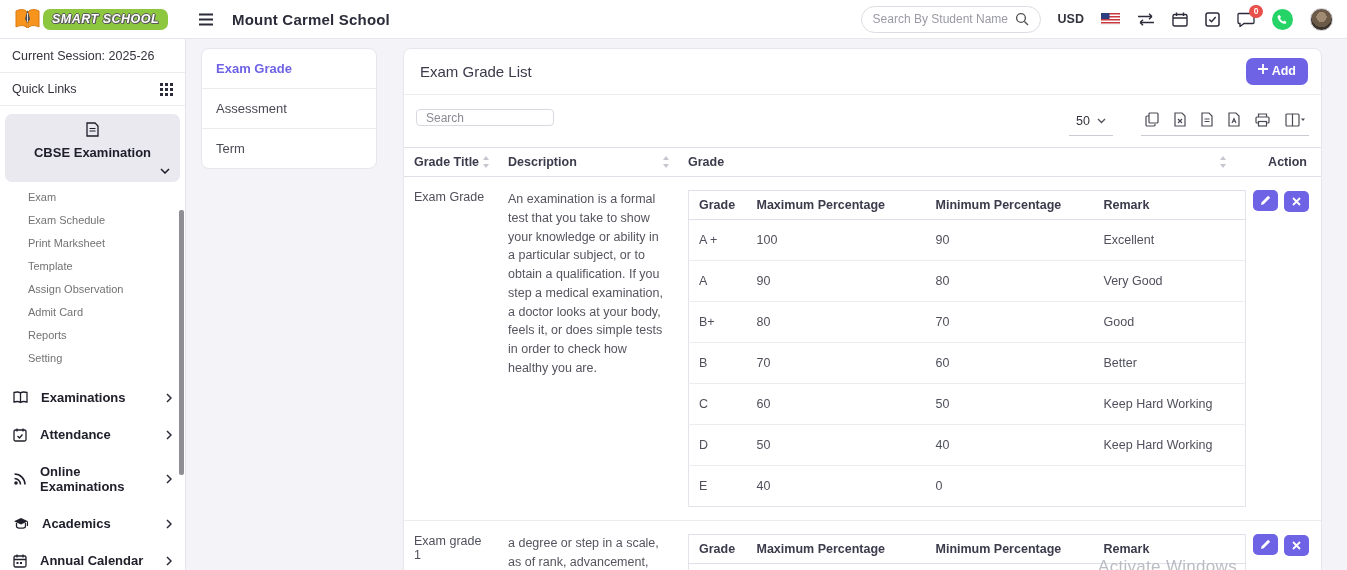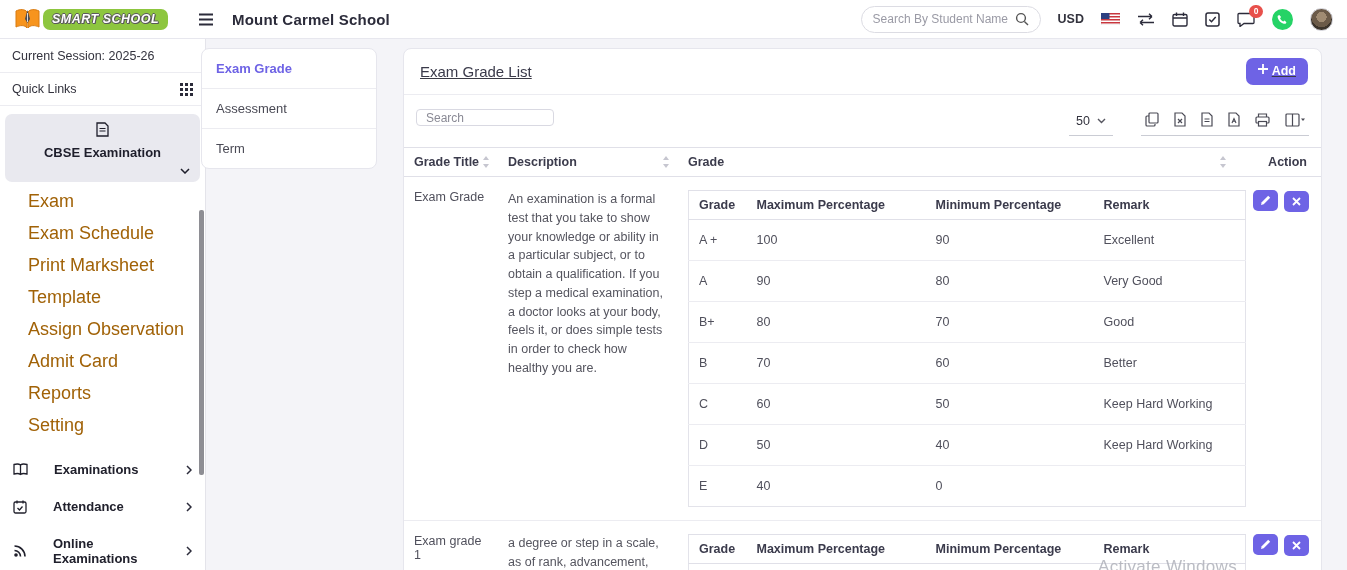--- a/index.html
+++ b/index.html
@@ -49,38 +49,38 @@
     display:flex; align-items:center; justify-content:center; cursor:pointer;
   }
   .avatar {
     width:23px; height:23px; border-radius:50%; cursor:pointer;
     background:radial-gradient(circle at 50% 38%, #a08b72 0 30%, #6b5a48 31% 60%, #3c342b 61%);
     border:1px solid #cfcfd6;
   }
 
   
   .sidebar {
-    position:absolute; top:39px; left:0; width:206px; bottom:0;
+    position:absolute; top:39px; left:0; width:186px; bottom:0;
     background:#fff; border-right:1px solid #e4e4ea; overflow:hidden;
   }
   .session { padding:10px 12px 9px; font-size:12.5px; color:#33333e; border-bottom:1px solid #ececf1; }
   .quick-links {
     padding:9px 12px; font-size:12.5px; color:#33333e; border-bottom:1px solid #ececf1;
     display:flex; align-items:center; justify-content:space-between; cursor:pointer;
   }
   .active-group {
     margin:8px 5px 3px; background:#e9e9ef; border-radius:7px; padding:8px 10px;
     display:flex; align-items:center; gap:8px; cursor:pointer;
     font-size:13px; font-weight:bold; color:#1e1e2b;flex-direction:column;
   }
   .active-group .chev { margin-left:auto; }
-  .sub-item { padding:5.5px 12px 5.5px 28px; font-size:18px; color:#a16207; cursor:pointer; }
+  .sub-item { padding:5.5px 12px 5.5px 28px; font-size:11px; color:#737373; cursor:pointer; }
   .side-sections { margin-top:10px; }
   .section-item {
-    display:flex; align-items:center; gap:26px; padding:11px 13px;
+    display:flex; align-items:center; gap:13px; padding:11px 13px;
     font-size:13px; font-weight:bold; color:#20202c; cursor:pointer;
   }
   .section-item .chev { margin-left:auto; }
   .side-scrollthumb {
     position:absolute; right:1px; top:171px; width:5px; height:265px;
     background:#8e8e94; border-radius:2px; cursor:pointer;
   }
 
   
   .submenu {
@@ -94,21 +94,21 @@
   .submenu-item:last-child { border-bottom:none; }
   .submenu-item.active { color:#6e63e5; font-weight:bold; }
 
   
   .main-card {
     position:absolute; left:403px; top:48px; width:919px; height:640px;
     background:#fff; border:1px solid #e6e6ed; border-radius:8px 8px 0 0;
   }
   .card-header {
     display:flex; align-items:center; justify-content:space-between;
-    padding:9px 13px 9px 16px; border-bottom:1px solid #ececf1;text-decoration:underline;
+    padding:9px 13px 9px 16px; border-bottom:1px solid #ececf1;
   }
   .card-title { font-size:15px; color:#3a3a4a; }
   .add-btn {
     background:#6e63e5; color:#fff; border:none; border-radius:7px;
     padding:6px 12px 7px; font-size:12.5px; font-weight:bold; cursor:pointer;
     display:flex; align-items:flex-start; gap:4px; font-family:"Liberation Sans", sans-serif;
   }
   .controls { display:flex; align-items:flex-start; justify-content:space-between; padding:14px 12px 11px; }
   .table-search {
     width:138px; height:17px; border:1px solid #d9d9e2; border-radius:4px;

